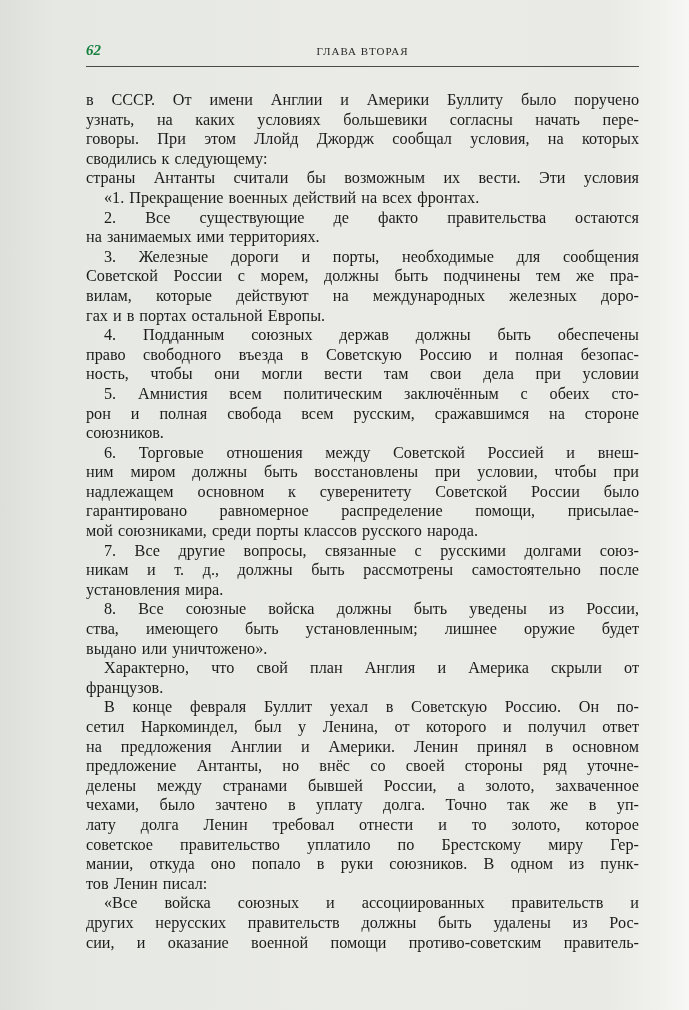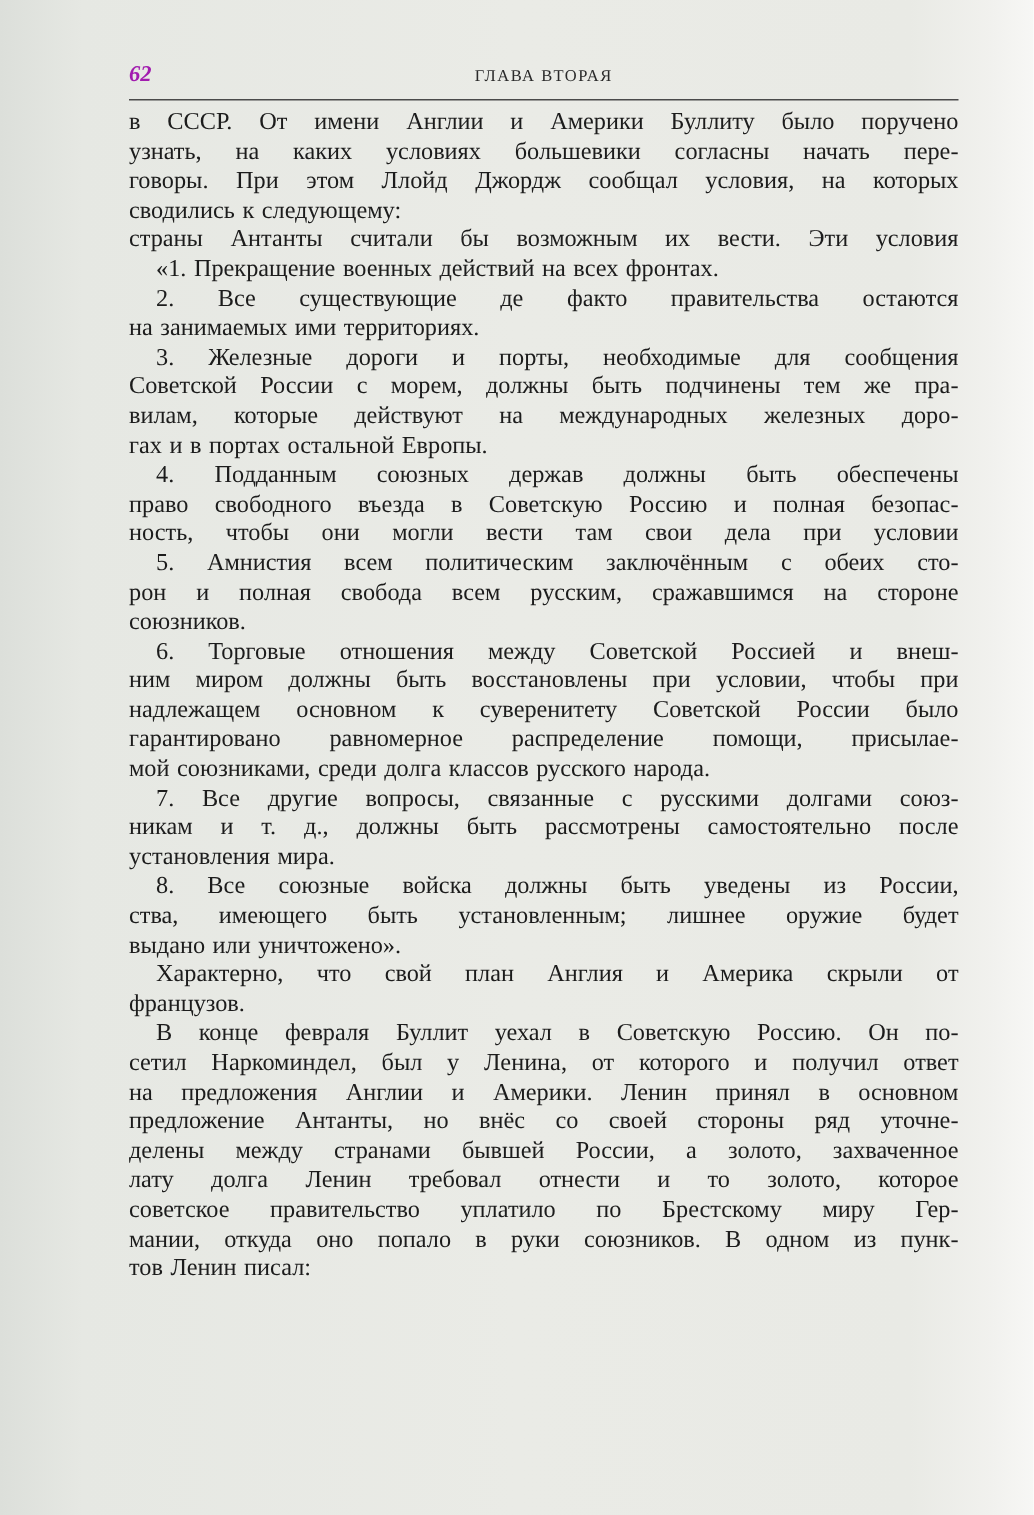--- a/index.html
+++ b/index.html
@@ -25,41 +25,41 @@
       position: relative;
       height: 22px;
     }
     .page-number {
       position: absolute;
       left: 0;
       top: 2px;
       font-size: 15px;
       font-style: italic;
       font-weight: bold;
-      color: #a21caf;
+      color: #15803d;
     }
     .chapter-title {
       position: absolute;
       left: 0;
       right: 0;
       top: 5px;
       text-align: center;
       font-size: 11px;
       font-weight: normal;
       letter-spacing: 1px;
       color: #2a2a2a;
     }
     .head-rule {
       margin-top: 4px;
       height: 0;
       border-top: 1.5px solid #4a4a4a;
       width: 553px;
     }
     .body-text {
-      margin-top: 5px;
+      margin-top: 24px;
       font-size: 16.2px;
       line-height: 19.6px;
       text-align: justify;
       word-spacing: 1px;
     }
     .body-text p {
       margin: 0;
     }
     .line {
       display: block;
@@ -114,21 +114,21 @@
       <p>
         <span class="line indent">5. Амнистия всем политическим заключённым с обеих сто-</span>
         <span class="line">рон и полная свобода всем русским, сражавшимся на стороне</span>
         <span class="line last">союзников.</span>
       </p>
       <p>
         <span class="line indent">6. Торговые отношения между Советской Россией и внеш-</span>
         <span class="line">ним миром должны быть восстановлены при условии, чтобы при</span>
         <span class="line">надлежащем основном к суверенитету Советской России было</span>
         <span class="line">гарантировано равномерное распределение помощи, присылае-</span>
-        <span class="line last">мой союзниками, среди долга классов русского народа.</span>
+        <span class="line last">мой союзниками, среди порты классов русского народа.</span>
       </p>
       <p>
         <span class="line indent">7. Все другие вопросы, связанные с русскими долгами союз-</span>
         <span class="line">никам и т. д., должны быть рассмотрены самостоятельно после</span>
         <span class="line last">установления мира.</span>
       </p>
       <p>
         <span class="line indent">8. Все союзные войска должны быть уведены из России,</span>
         <span class="line">ства, имеющего быть установленным; лишнее оружие будет</span>
         <span class="line last">выдано или уничтожено».</span>
@@ -136,19 +136,25 @@
       <p>
         <span class="line indent">Характерно, что свой план Англия и Америка скрыли от</span>
         <span class="line last">французов.</span>
       </p>
       <p>
         <span class="line indent">В конце февраля Буллит уехал в Советскую Россию. Он по-</span>
         <span class="line">сетил Наркоминдел, был у Ленина, от которого и получил ответ</span>
         <span class="line">на предложения Англии и Америки. Ленин принял в основном</span>
         <span class="line">предложение Антанты, но внёс со своей стороны ряд уточне-</span>
         <span class="line">делены между странами бывшей России, а золото, захваченное</span>
+        <span class="line">чехами, было зачтено в уплату долга. Точно так же в уп-</span>
         <span class="line">лату долга Ленин требовал отнести и то золото, которое</span>
         <span class="line">советское правительство уплатило по Брестскому миру Гер-</span>
         <span class="line">мании, откуда оно попало в руки союзников. В одном из пунк-</span>
         <span class="line last">тов Ленин писал:</span>
       </p>
+      <p>
+        <span class="line indent">«Все войска союзных и ассоциированных правительств и</span>
+        <span class="line">других нерусских правительств должны быть удалены из Рос-</span>
+        <span class="line">сии, и оказание военной помощи противо-советским правитель-</span>
+      </p>
     </div>
 </div>
 
 </body></html>

